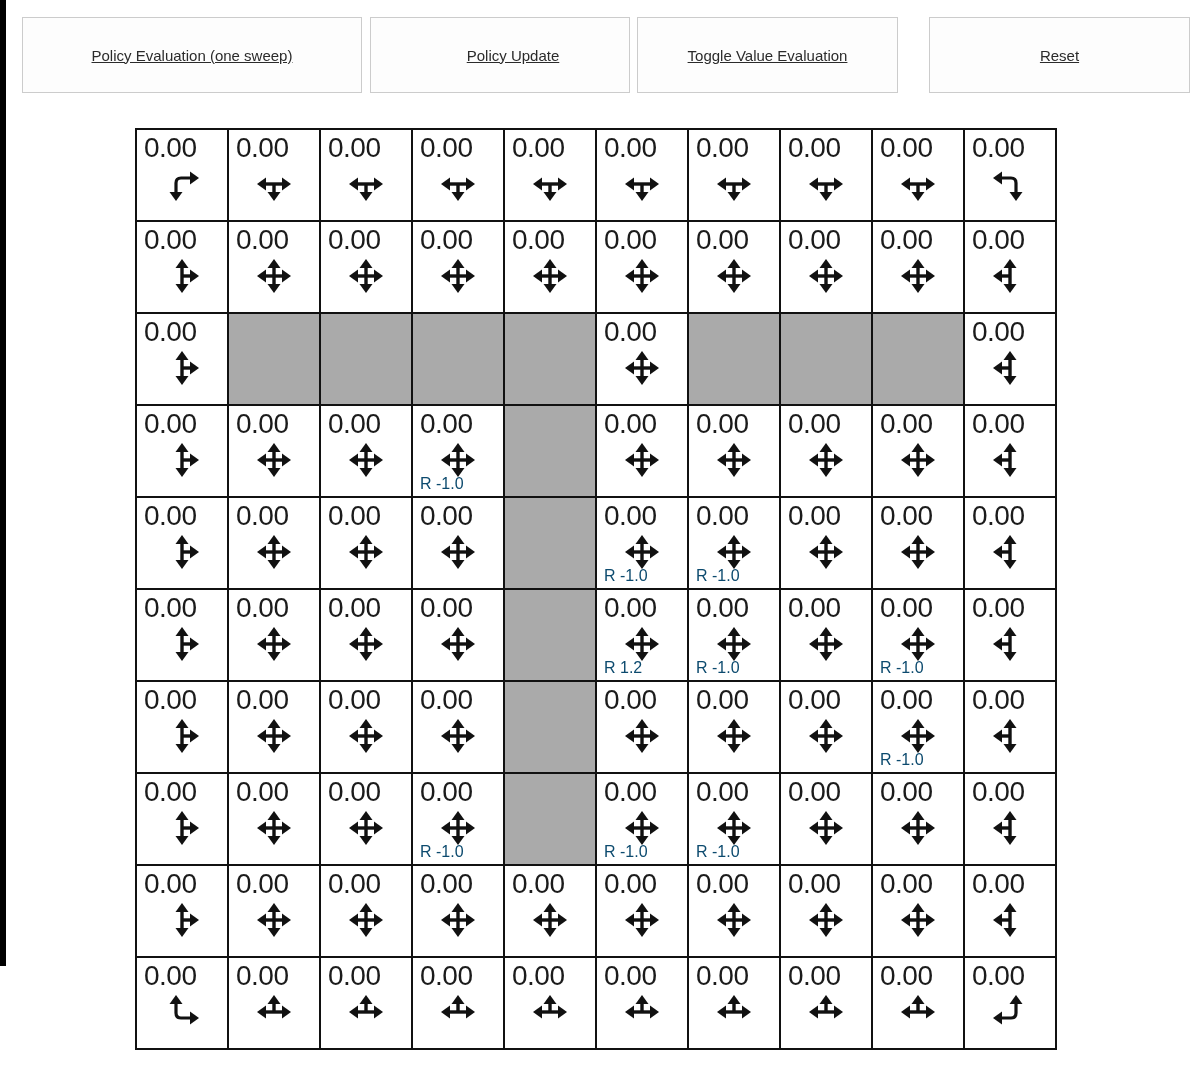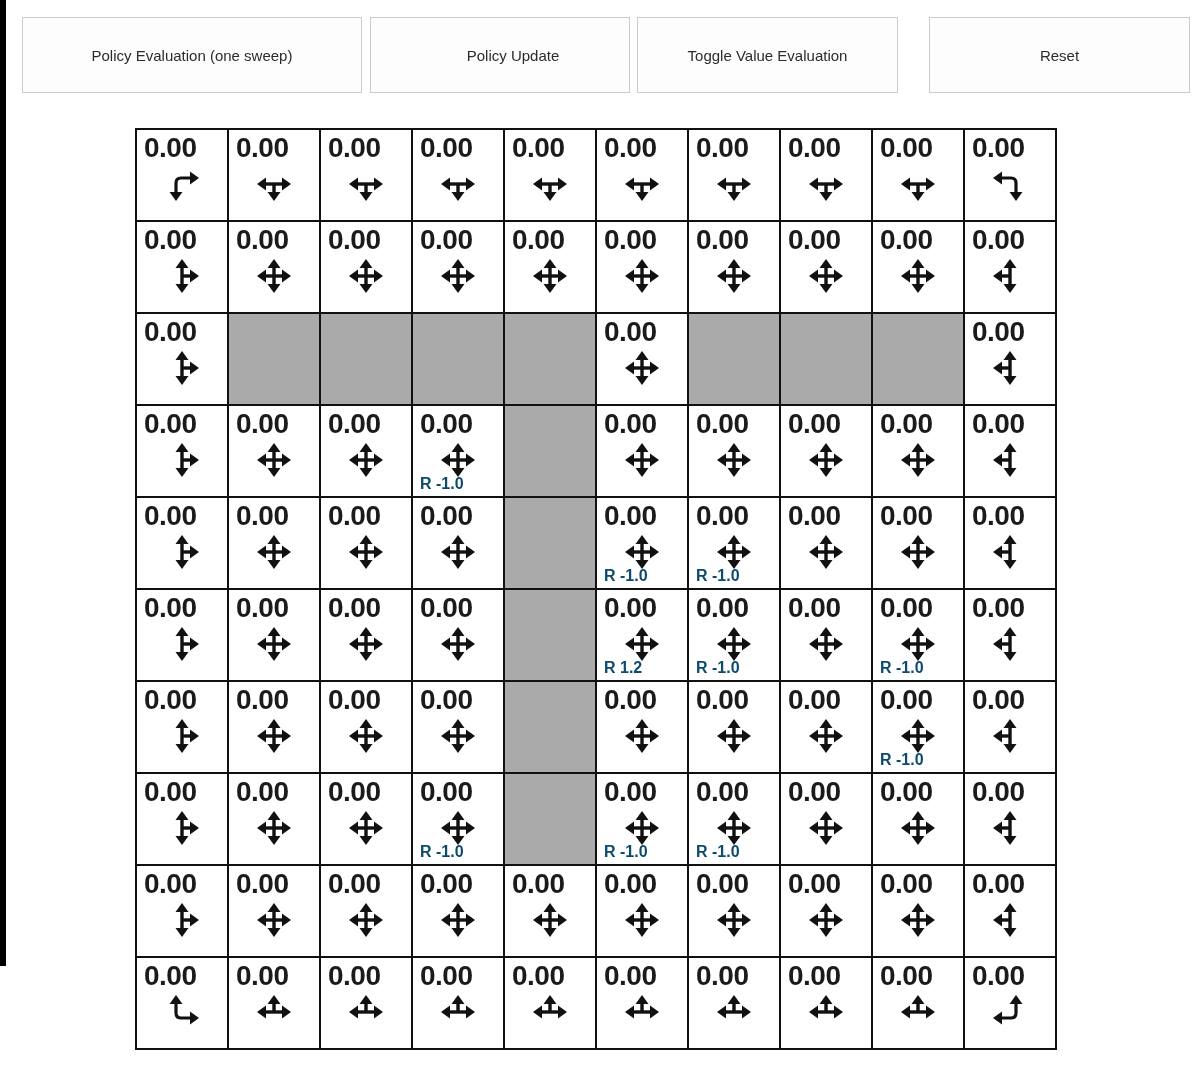--- a/index.html
+++ b/index.html
@@ -5,30 +5,30 @@
   html,body{margin:0;padding:0;}
   body{
     width:1202px;height:1080px;position:relative;overflow:hidden;
     background:#ffffff;font-family:"Liberation Sans", sans-serif;
   }
   .left-edge{position:absolute;left:0;top:0;width:6px;height:966px;background:#000;}
   .toolbar-btn{
     position:absolute;top:17px;height:76px;box-sizing:border-box;
     background:#fdfdfd;border:1px solid #cccccc;
     display:flex;align-items:center;justify-content:center;
-    font-size:15px;color:#2b2b2b;cursor:pointer;
+    font-size:15px;color:#2b2b2b;cursor:pointer;text-decoration:underline;
   }
   .btn1{left:22px;width:340px;}
   .btn2{left:370px;width:260px;padding-left:32px;}
   .btn3{left:637px;width:261px;}
   .btn4{left:905px;width:261px;margin-left:24px;}
   .grid{
     position:absolute;left:135px;top:128px;
     display:grid;grid-template-columns:repeat(10,90px);grid-auto-rows:90px;
-    gap:2px;background:#111111;border:2px solid #111111;font-weight:bold;
+    gap:2px;background:#111111;border:2px solid #111111;
   }
   .cell{position:relative;background:#ffffff;}
   .cell.wall{background:#aaaaaa;}
   .value{
     position:absolute;top:4px;left:7px;
     font-size:28px;color:#1b1b1b;letter-spacing:-0.5px;line-height:1;
   }
   .arrows{position:absolute;top:30px;left:50%;margin-left:-24px;width:48px;height:48px;}
   .reward{position:absolute;bottom:4px;left:7px;font-size:16px;color:#0c4a6e;line-height:1;}
 </style>

